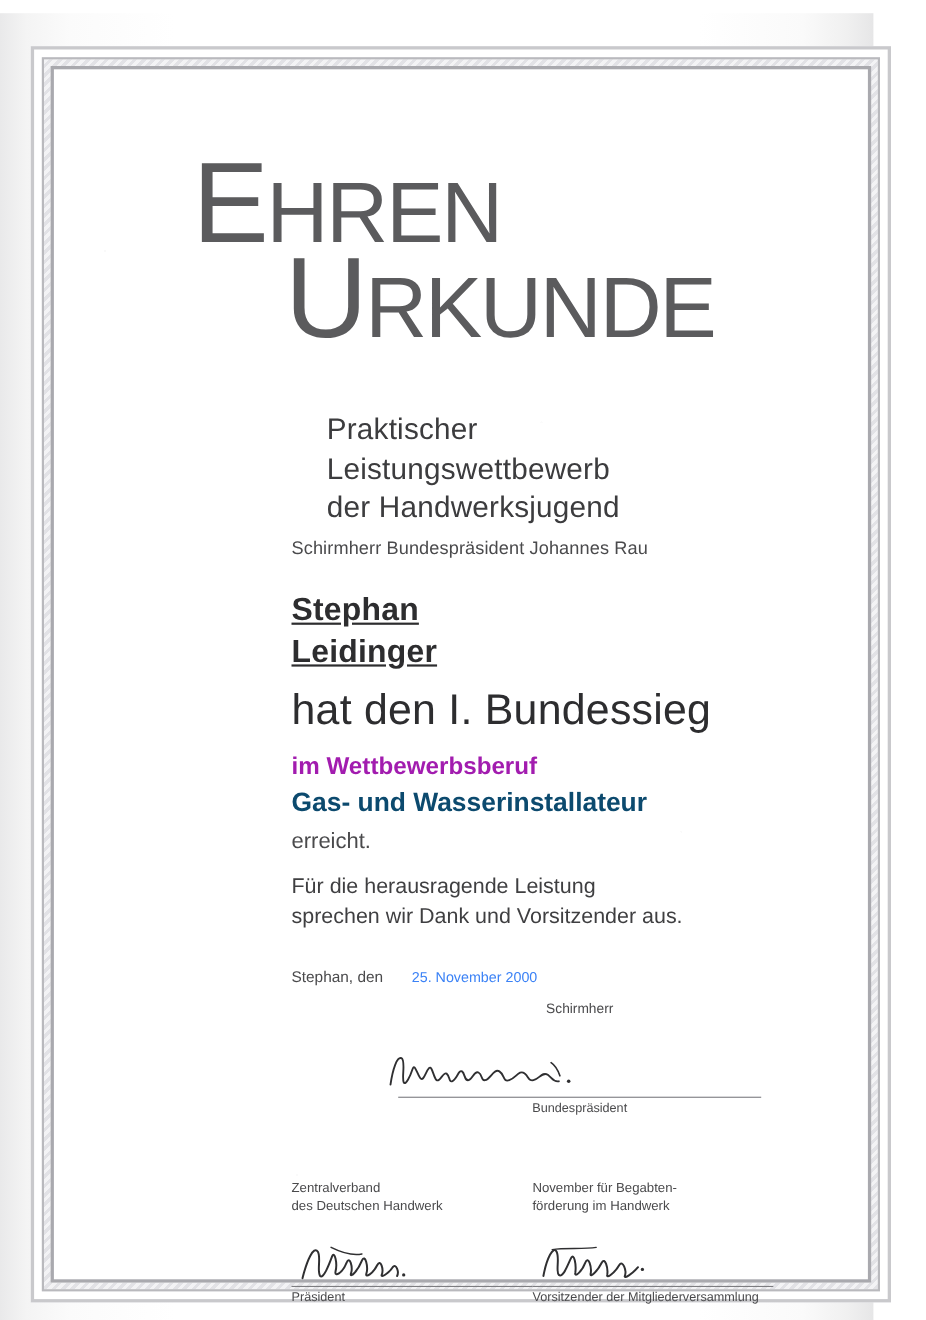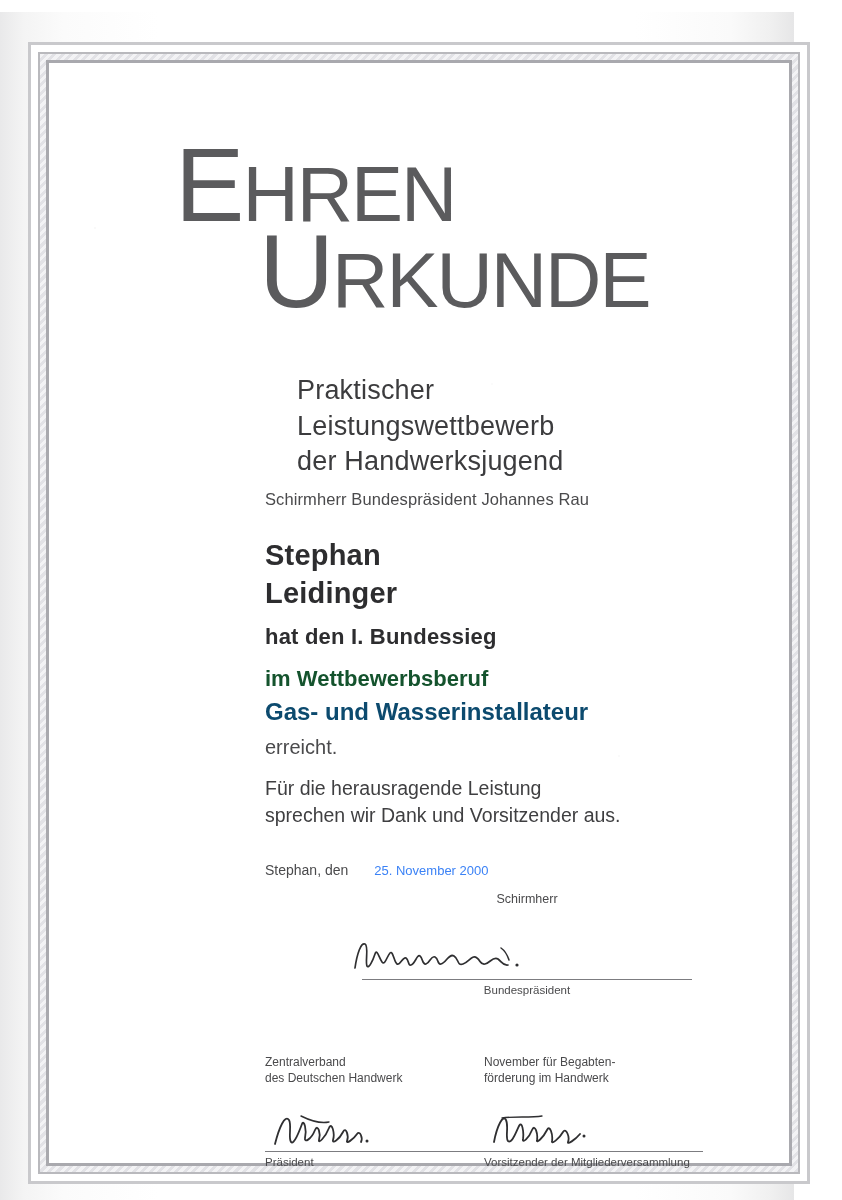--- a/index.html
+++ b/index.html
@@ -124,33 +124,34 @@
   
   #recipient-block {
     margin: 28px 0 0 158px;
   }
   .recipient-name {
     font-size: 29px;
     font-weight: bold;
     color: #2d2d2f;
     line-height: 1.3;
     letter-spacing: .2px;
+    text-decoration: underline;
   }
   #award-line {
     margin: 12px 0 16px 0;
-    font-size: 22px;
-    font-weight: bold;
+    font-size: 39px;
+    font-weight: normal;
     color: #2d2d2f;
     letter-spacing: .2px;
   }
   #profession-label {
     margin: 14px 0 0 0;
     font-size: 22px;
     font-weight: bold;
-    color: #14532d;
+    color: #a21caf;
   }
   #profession-value {
     margin: 6px 0 0 0;
     font-size: 24px;
     font-weight: bold;
     color: #0c4a6e;
   }
   #achieved {
     margin: 10px 0 0 0;
     font-size: 20px;

